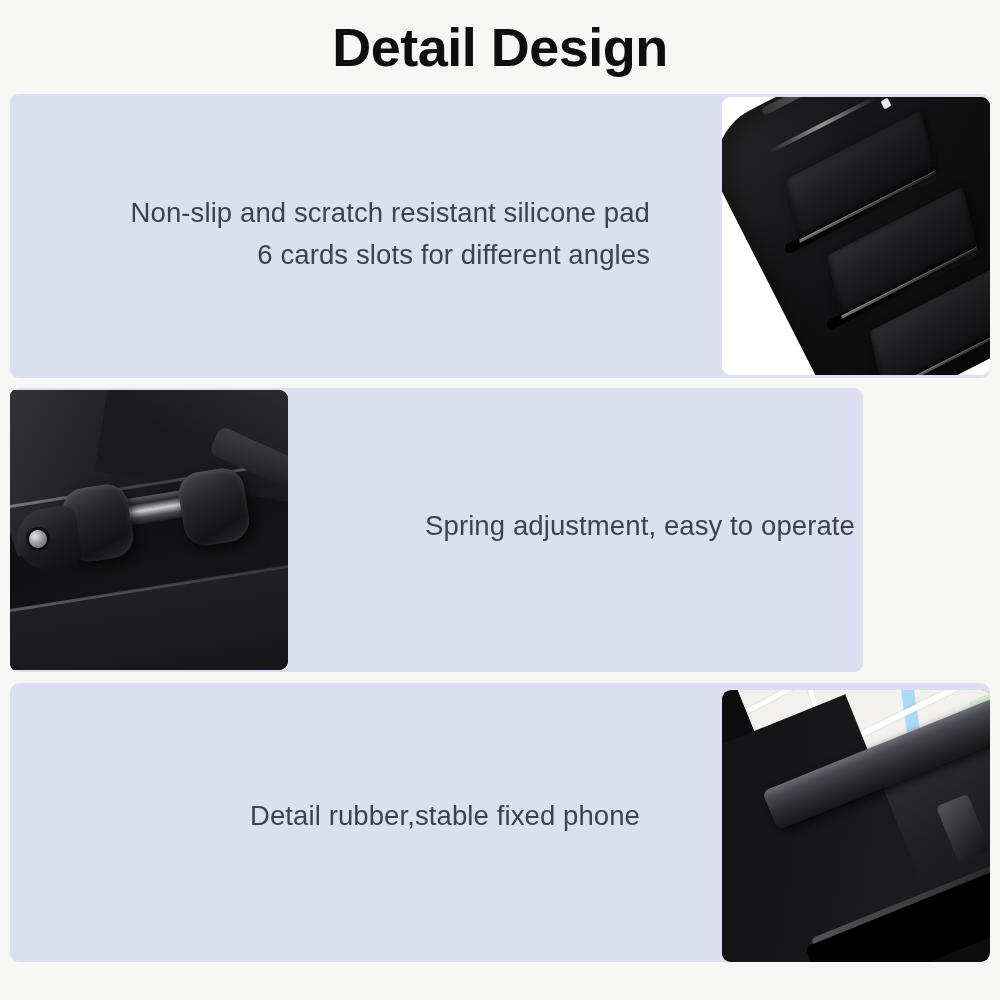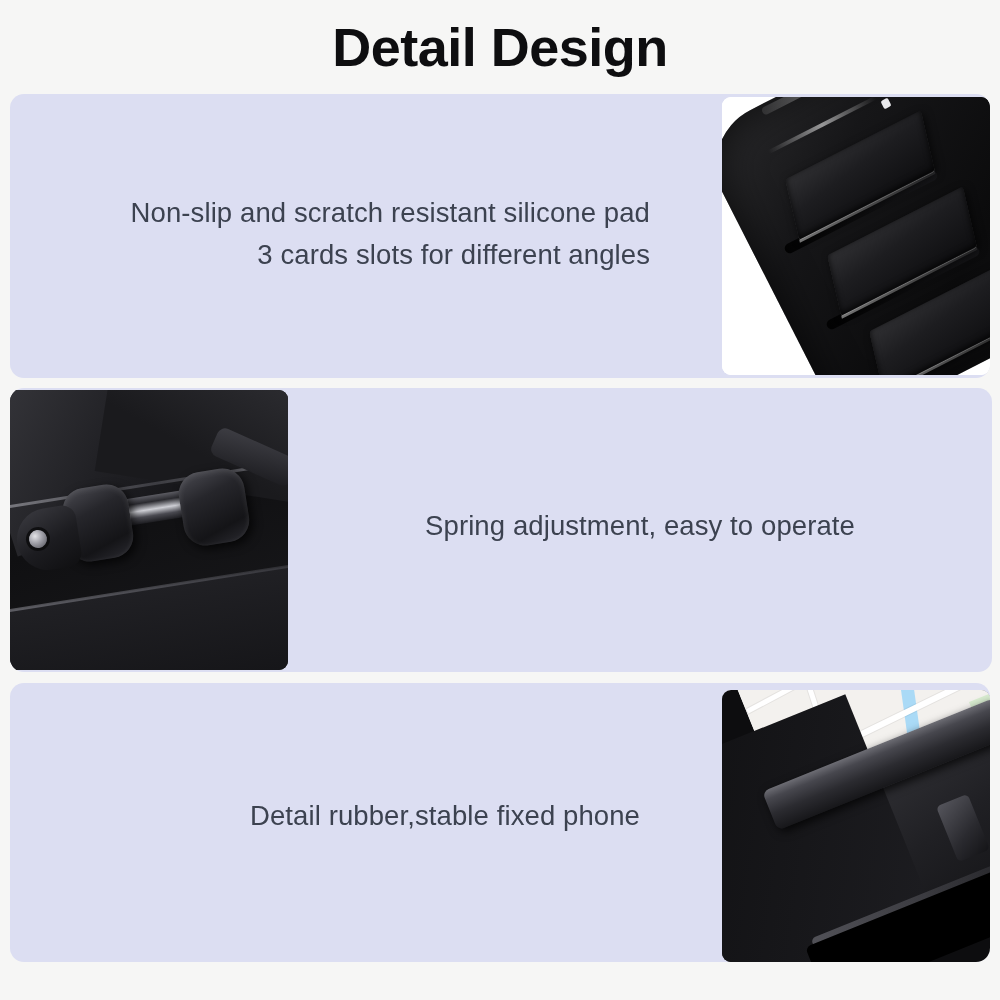--- a/index.html
+++ b/index.html
@@ -28,25 +28,25 @@
     font-weight: bold;
     color: #0e0e10;
     letter-spacing: -0.5px;
     line-height: 1.15;
   }
 
   
   .panel {
     position: absolute;
     background: #dcdef2;
-    border-radius: 14px;
+    border-radius: 9px;
     overflow: hidden;
   }
   #panel-1 { left: 10px;  top: 94px;  width: 980px; height: 284px; }
-  #panel-2 { left: 10px;  top: 388px; width: 982px; height: 284px; }
+  #panel-2 { left: 10px;  top: 388px; width: 853px; height: 284px; }
   #panel-3 { left: 10px;  top: 683px; width: 980px; height: 279px; }
 
   .panel-text {
     position: absolute;
     color: #3c4250;
     font-size: 27.5px;
     font-weight: 300;
     line-height: 1.52;
     letter-spacing: 0.1px;
     white-space: nowrap;
@@ -311,21 +311,21 @@
 <body>
 
 <div id="page">
 
   <div class="page-title">Detail Design</div>
 
   <div class="panel" id="panel-1">
 
     <div class="panel-text">
       <span class="line">Non-slip and scratch resistant silicone pad</span>
-      <span class="line">3 cards slots for different angles</span>
+      <span class="line">6 cards slots for different angles</span>
     </div>
 
     <div class="photo-card" id="photo-1">
       <div class="photo-inner">
         <div class="p1-bg"></div>
         <div class="p1-rightwall"></div>
         <div class="p1-body"></div>
         <div class="p1-edge"></div>
         <div class="p1-hilite"></div>
         <div class="p1-groove" id="p1-groove-a"></div>

